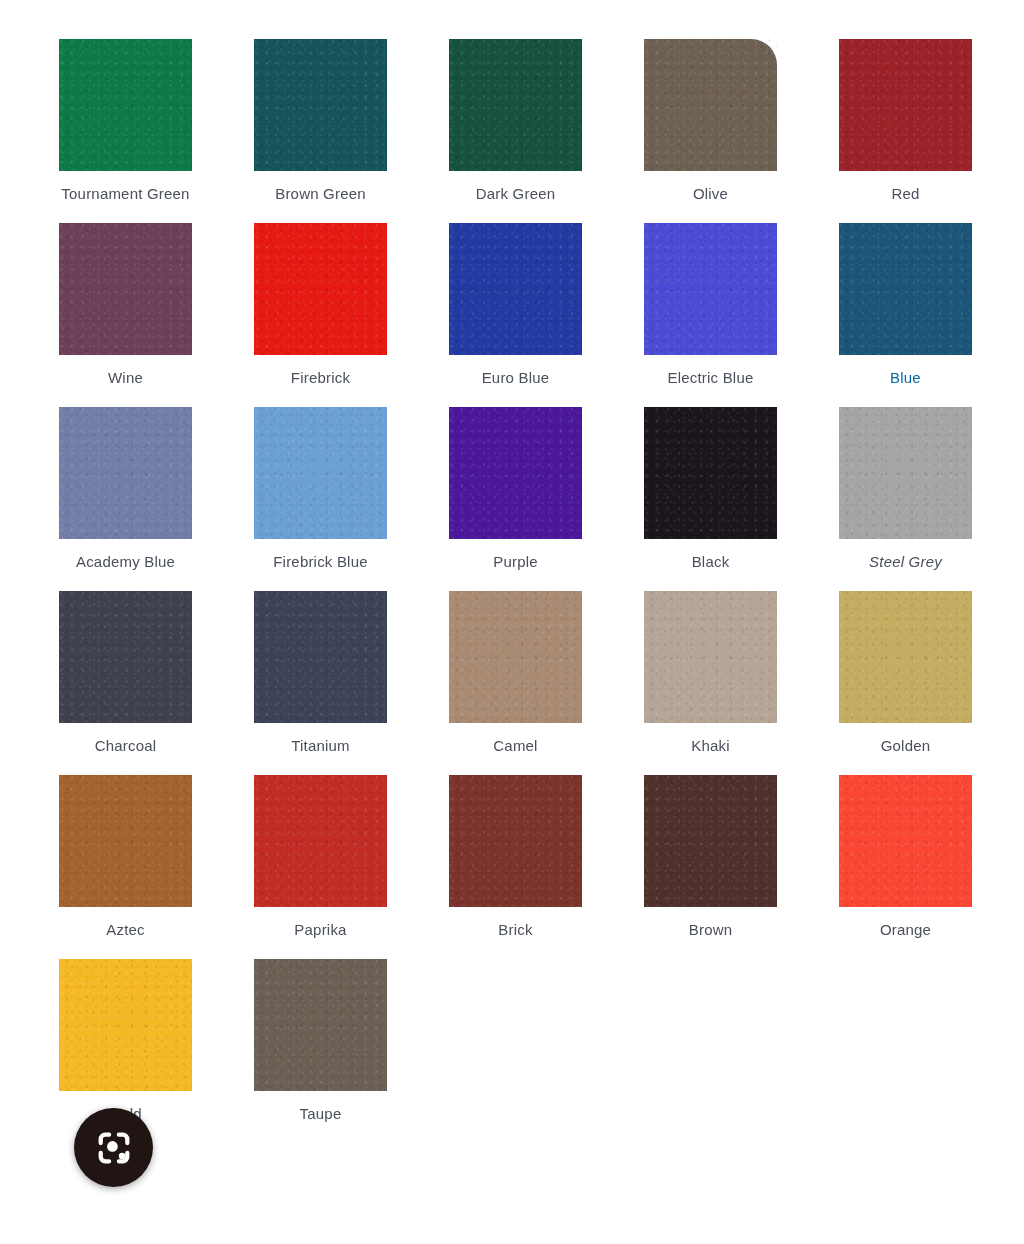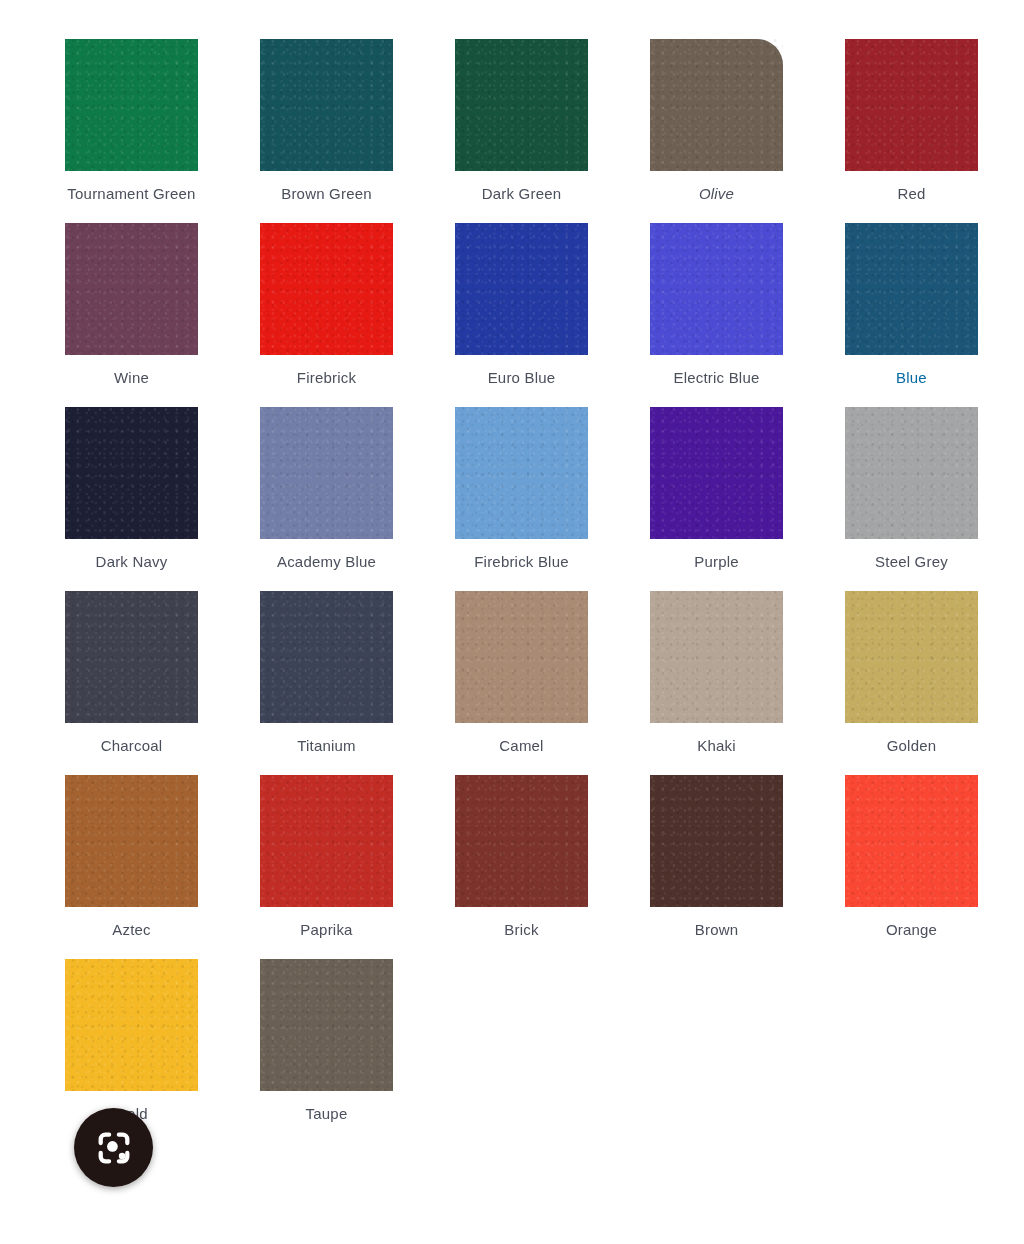--- a/index.html
+++ b/index.html
@@ -20,21 +20,21 @@
     position: absolute;
     left: 0;
     top: 0;
     width: 1024px;
     height: 1244px;
     background: #ffffff;
   }
 
   .swatch-grid {
     position: absolute;
-    left: 65px;
+    left: 59px;
     top: 39px;
     width: 916px;
     display: grid;
     grid-template-columns: repeat(5, 133px);
     column-gap: 62px;
     row-gap: 21px;
   }
 
   .swatch-cell {
     width: 133px;
@@ -119,21 +119,21 @@
       <div class="swatch-cell">
         <div class="swatch-chip" style="background-color: rgb(22, 84, 92);"></div>
         <div class="swatch-label" style="color: rgb(74, 79, 92);">Brown Green</div>
       </div>
       <div class="swatch-cell">
         <div class="swatch-chip" style="background-color: rgb(22, 82, 60);"></div>
         <div class="swatch-label" style="color: rgb(74, 79, 92);">Dark Green</div>
       </div>
       <div class="swatch-cell">
         <div class="swatch-chip corner-curl" style="background-color: rgb(110, 97, 83);"></div>
-        <div class="swatch-label" style="color: rgb(74, 79, 92); font-style: italic;">Olive</div>
+        <div class="swatch-label" style="color: rgb(74, 79, 92);">Olive</div>
       </div>
       <div class="swatch-cell">
         <div class="swatch-chip" style="background-color: rgb(155, 34, 41);"></div>
         <div class="swatch-label" style="color: rgb(74, 79, 92);">Red</div>
       </div>
       <div class="swatch-cell">
         <div class="swatch-chip" style="background-color: rgb(109, 64, 88);"></div>
         <div class="swatch-label" style="color: rgb(74, 79, 92);">Wine</div>
       </div>
       <div class="swatch-cell">
@@ -146,38 +146,38 @@
       </div>
       <div class="swatch-cell">
         <div class="swatch-chip" style="background-color: rgb(75, 75, 212);"></div>
         <div class="swatch-label" style="color: rgb(74, 79, 92);">Electric Blue</div>
       </div>
       <div class="swatch-cell">
         <div class="swatch-chip" style="background-color: rgb(27, 85, 119);"></div>
         <div class="swatch-label" style="color: #0369a1;">Blue</div>
       </div>
       <div class="swatch-cell">
-        <div class="swatch-chip" style="background-color: rgb(29, 31, 53);"></div>
-        <div class="swatch-label" style="color: rgb(74, 79, 92);">Dark Navy</div>
-      </div>
-      <div class="swatch-cell">
         <div class="swatch-chip" style="background-color: rgb(115, 126, 168);"></div>
         <div class="swatch-label" style="color: rgb(74, 79, 92);">Academy Blue</div>
       </div>
       <div class="swatch-cell">
         <div class="swatch-chip" style="background-color: rgb(107, 160, 212);"></div>
         <div class="swatch-label" style="color: rgb(74, 79, 92);">Firebrick Blue</div>
       </div>
       <div class="swatch-cell">
         <div class="swatch-chip" style="background-color: rgb(75, 24, 156);"></div>
         <div class="swatch-label" style="color: rgb(74, 79, 92);">Purple</div>
       </div>
       <div class="swatch-cell">
+        <div class="swatch-chip" style="background-color: rgb(26, 22, 28);"></div>
+        <div class="swatch-label" style="color: rgb(74, 79, 92);">Black</div>
+      </div>
+      <div class="swatch-cell">
         <div class="swatch-chip" style="background-color: rgb(163, 165, 166);"></div>
-        <div class="swatch-label" style="color: rgb(74, 79, 92);">Steel Grey</div>
+        <div class="swatch-label" style="color: rgb(74, 79, 92); font-style: italic;">Steel Grey</div>
       </div>
       <div class="swatch-cell">
         <div class="swatch-chip" style="background-color: rgb(63, 65, 79);"></div>
         <div class="swatch-label" style="color: rgb(74, 79, 92);">Charcoal</div>
       </div>
       <div class="swatch-cell">
         <div class="swatch-chip" style="background-color: rgb(60, 67, 86);"></div>
         <div class="swatch-label" style="color: rgb(74, 79, 92);">Titanium</div>
       </div>
       <div class="swatch-cell">

